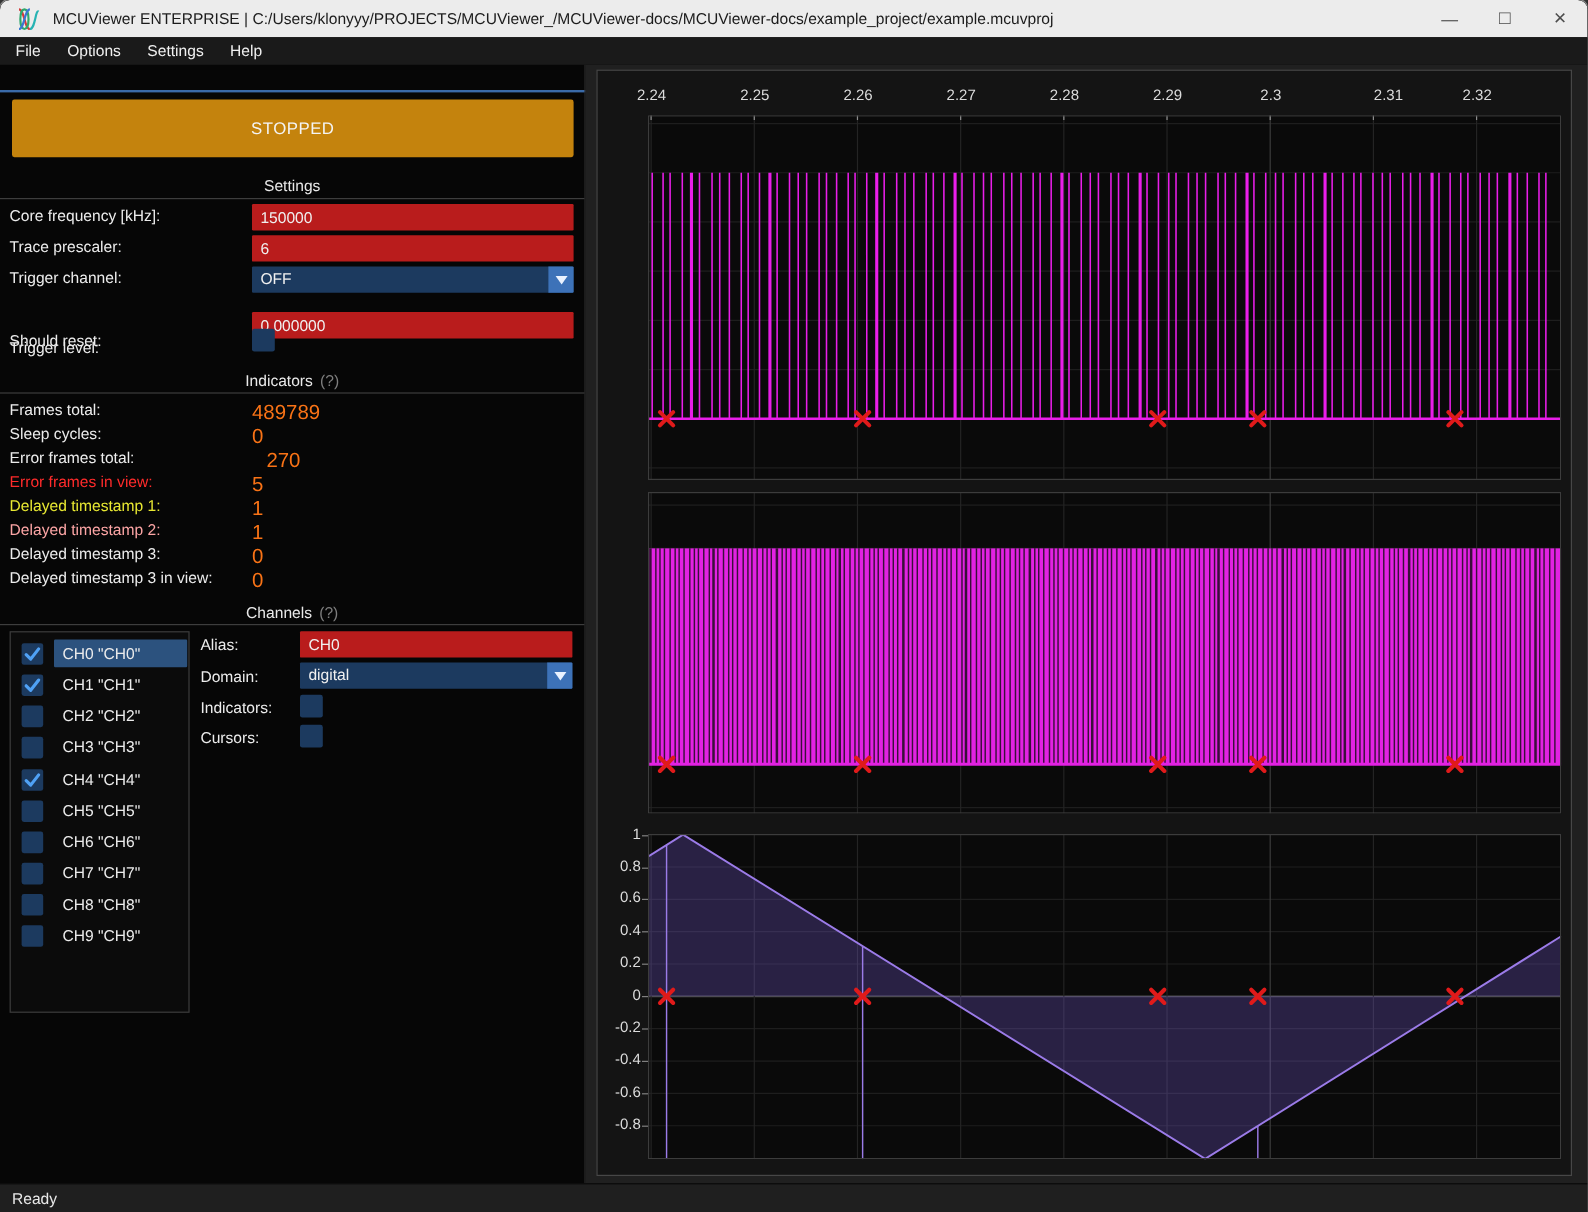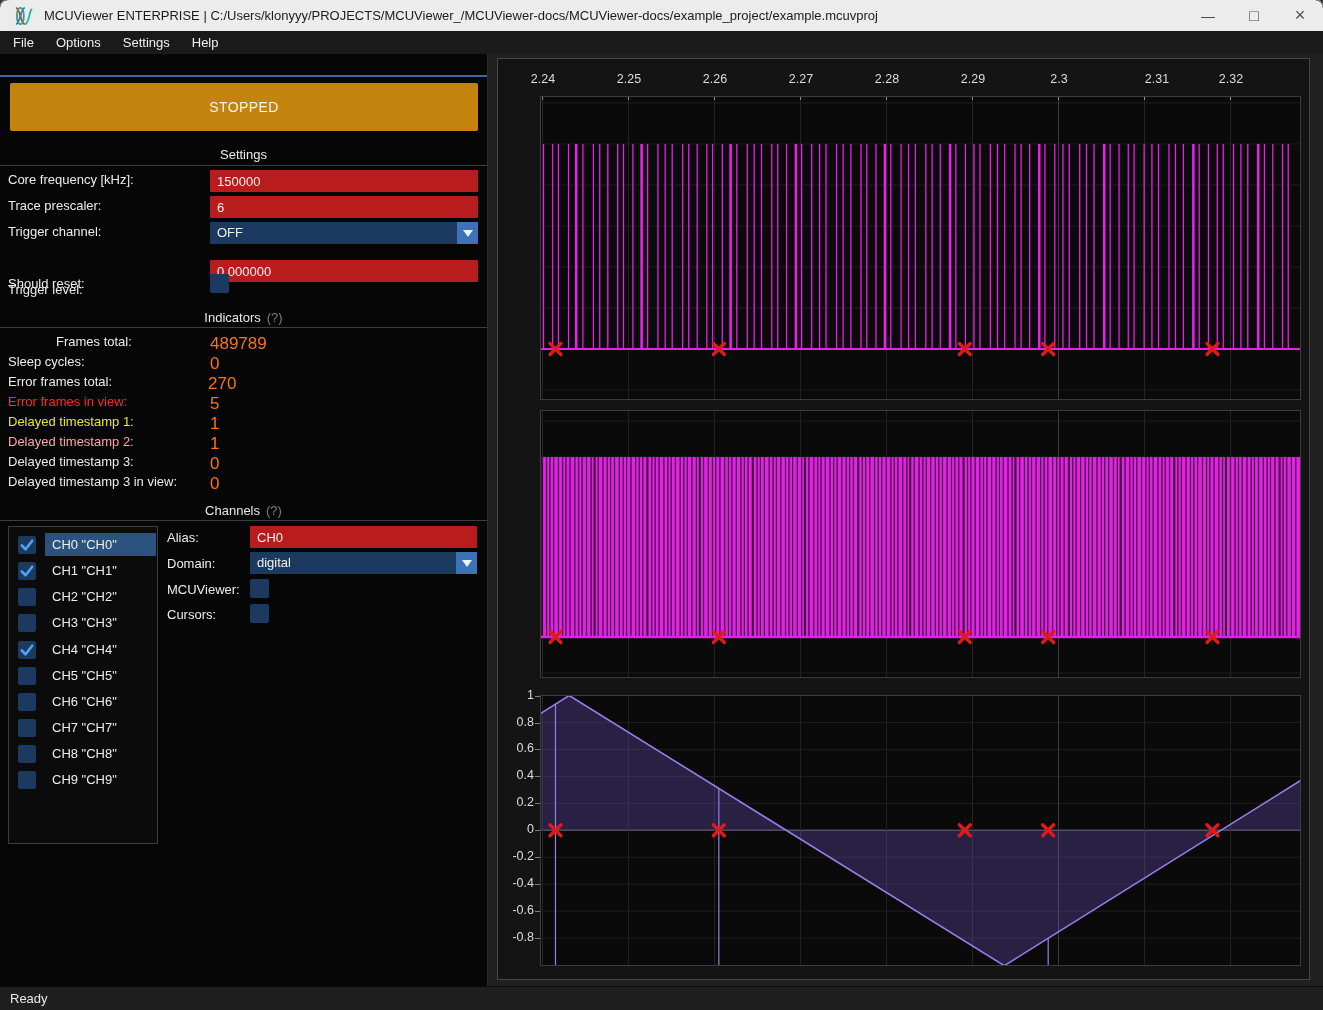--- a/index.html
+++ b/index.html
@@ -122,26 +122,26 @@
   <input class="input" style="left: 210px; top: 248px; margin-top: 12px;" value="0.000000">
   <span class="lbl" style="left:8px;top:276px;">Should reset:</span>
   <span class="cbx" style="left:210px;top:274px;"></span>
 
   <div class="sec-header" style="top:310px;">
     <span>Indicators</span>
       <span class="sec-help">(?)</span>
   </div>
   <div class="sep" style="top:327px;"></div>
 
-  <span class="lbl" style="left: 8px; top: 334px; color: rgb(236, 236, 236); margin-left: 48px;">Frames total:</span>
+  <span class="lbl" style="left: 8px; top: 334px; color: rgb(236, 236, 236);">Frames total:</span>
   <span class="val" style="left:210px;top:334px;">489789</span>
   <span class="lbl" style="left: 8px; top: 354px; color: rgb(236, 236, 236);">Sleep cycles:</span>
   <span class="val" style="left:210px;top:354px;">0</span>
   <span class="lbl" style="left: 8px; top: 374px; color: rgb(236, 236, 236);">Error frames total:</span>
-  <span class="val" style="left:208px;top:374px;">270</span>
+  <span class="val" style="left:222px;top:374px;">270</span>
   <span class="lbl" style="left: 8px; top: 394px; color: rgb(255, 43, 43);">Error frames in view:</span>
   <span class="val" style="left:210px;top:394px;">5</span>
   <span class="lbl" style="left: 8px; top: 414px; color: rgb(232, 232, 50);">Delayed timestamp 1:</span>
   <span class="val" style="left:210px;top:414px;">1</span>
   <span class="lbl" style="left: 8px; top: 434px; color: #fca5a5;">Delayed timestamp 2:</span>
   <span class="val" style="left:210px;top:434px;">1</span>
   <span class="lbl" style="left: 8px; top: 454px; color: rgb(236, 236, 236);">Delayed timestamp 3:</span>
   <span class="val" style="left:210px;top:454px;">0</span>
   <span class="lbl" style="left: 8px; top: 474px; color: rgb(236, 236, 236);">Delayed timestamp 3 in view:</span>
   <span class="val" style="left:210px;top:474px;">0</span>
@@ -203,21 +203,21 @@
 
   <span class="lbl" style="left:167px;top:530px;">Alias:</span>
   <input class="input" style="left: 250px; top: 526px; width: 227px;" value="CH0">
   <span class="lbl" style="left:167px;top:556px;">Domain:</span>
   <div class="combo" style="left:250px;top:552px;width:227px;">
     <span class="cval">digital</span>
     <span class="arrow">
         <span></span>
       </span>
   </div>
-  <span class="lbl" style="left:167px;top:582px;">MCUViewer:</span>
+  <span class="lbl" style="left:167px;top:582px;">Indicators:</span>
   <span class="cbx" style="left:250px;top:579px;"></span>
   <span class="lbl" style="left:167px;top:607px;">Cursors:</span>
   <span class="cbx" style="left:250px;top:604px;"></span>
 
   <div id="right-panel"></div>
   <div id="plots-child"></div>
 
   <span class="xtick" style="left:543px;">2.24</span>
   <span class="xtick" style="left:629px;">2.25</span>
   <span class="xtick" style="left:715px;">2.26</span>

